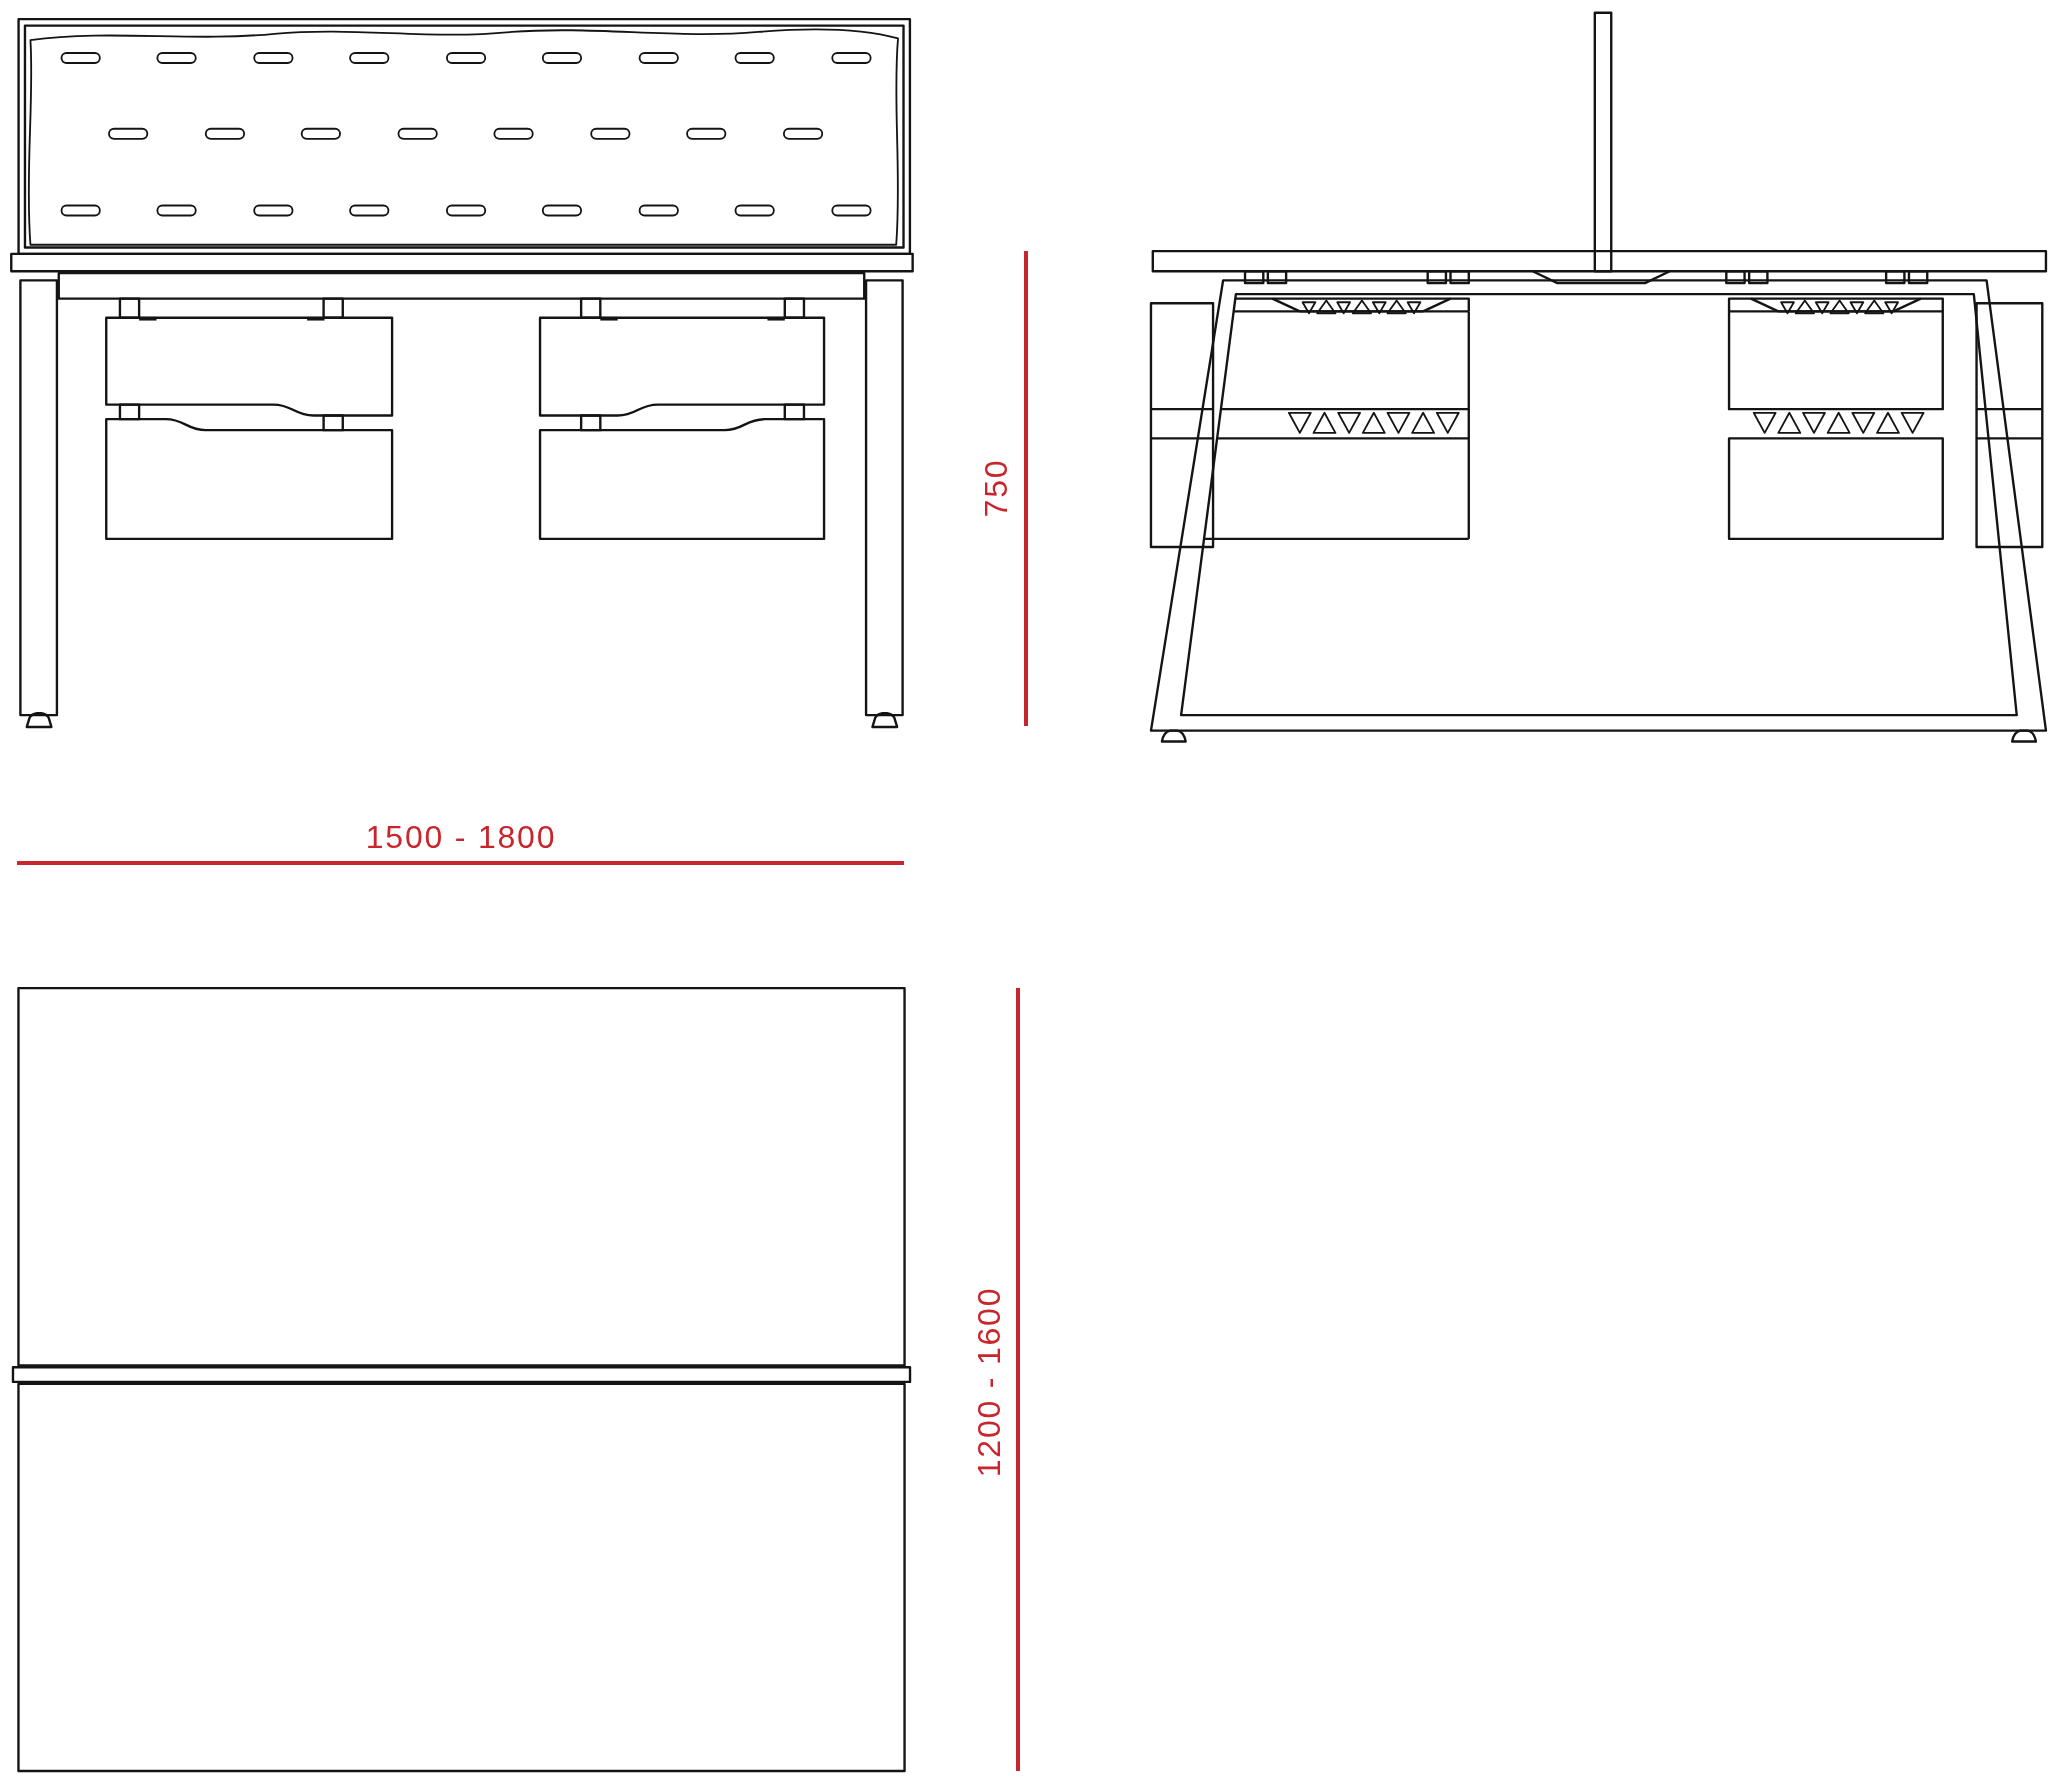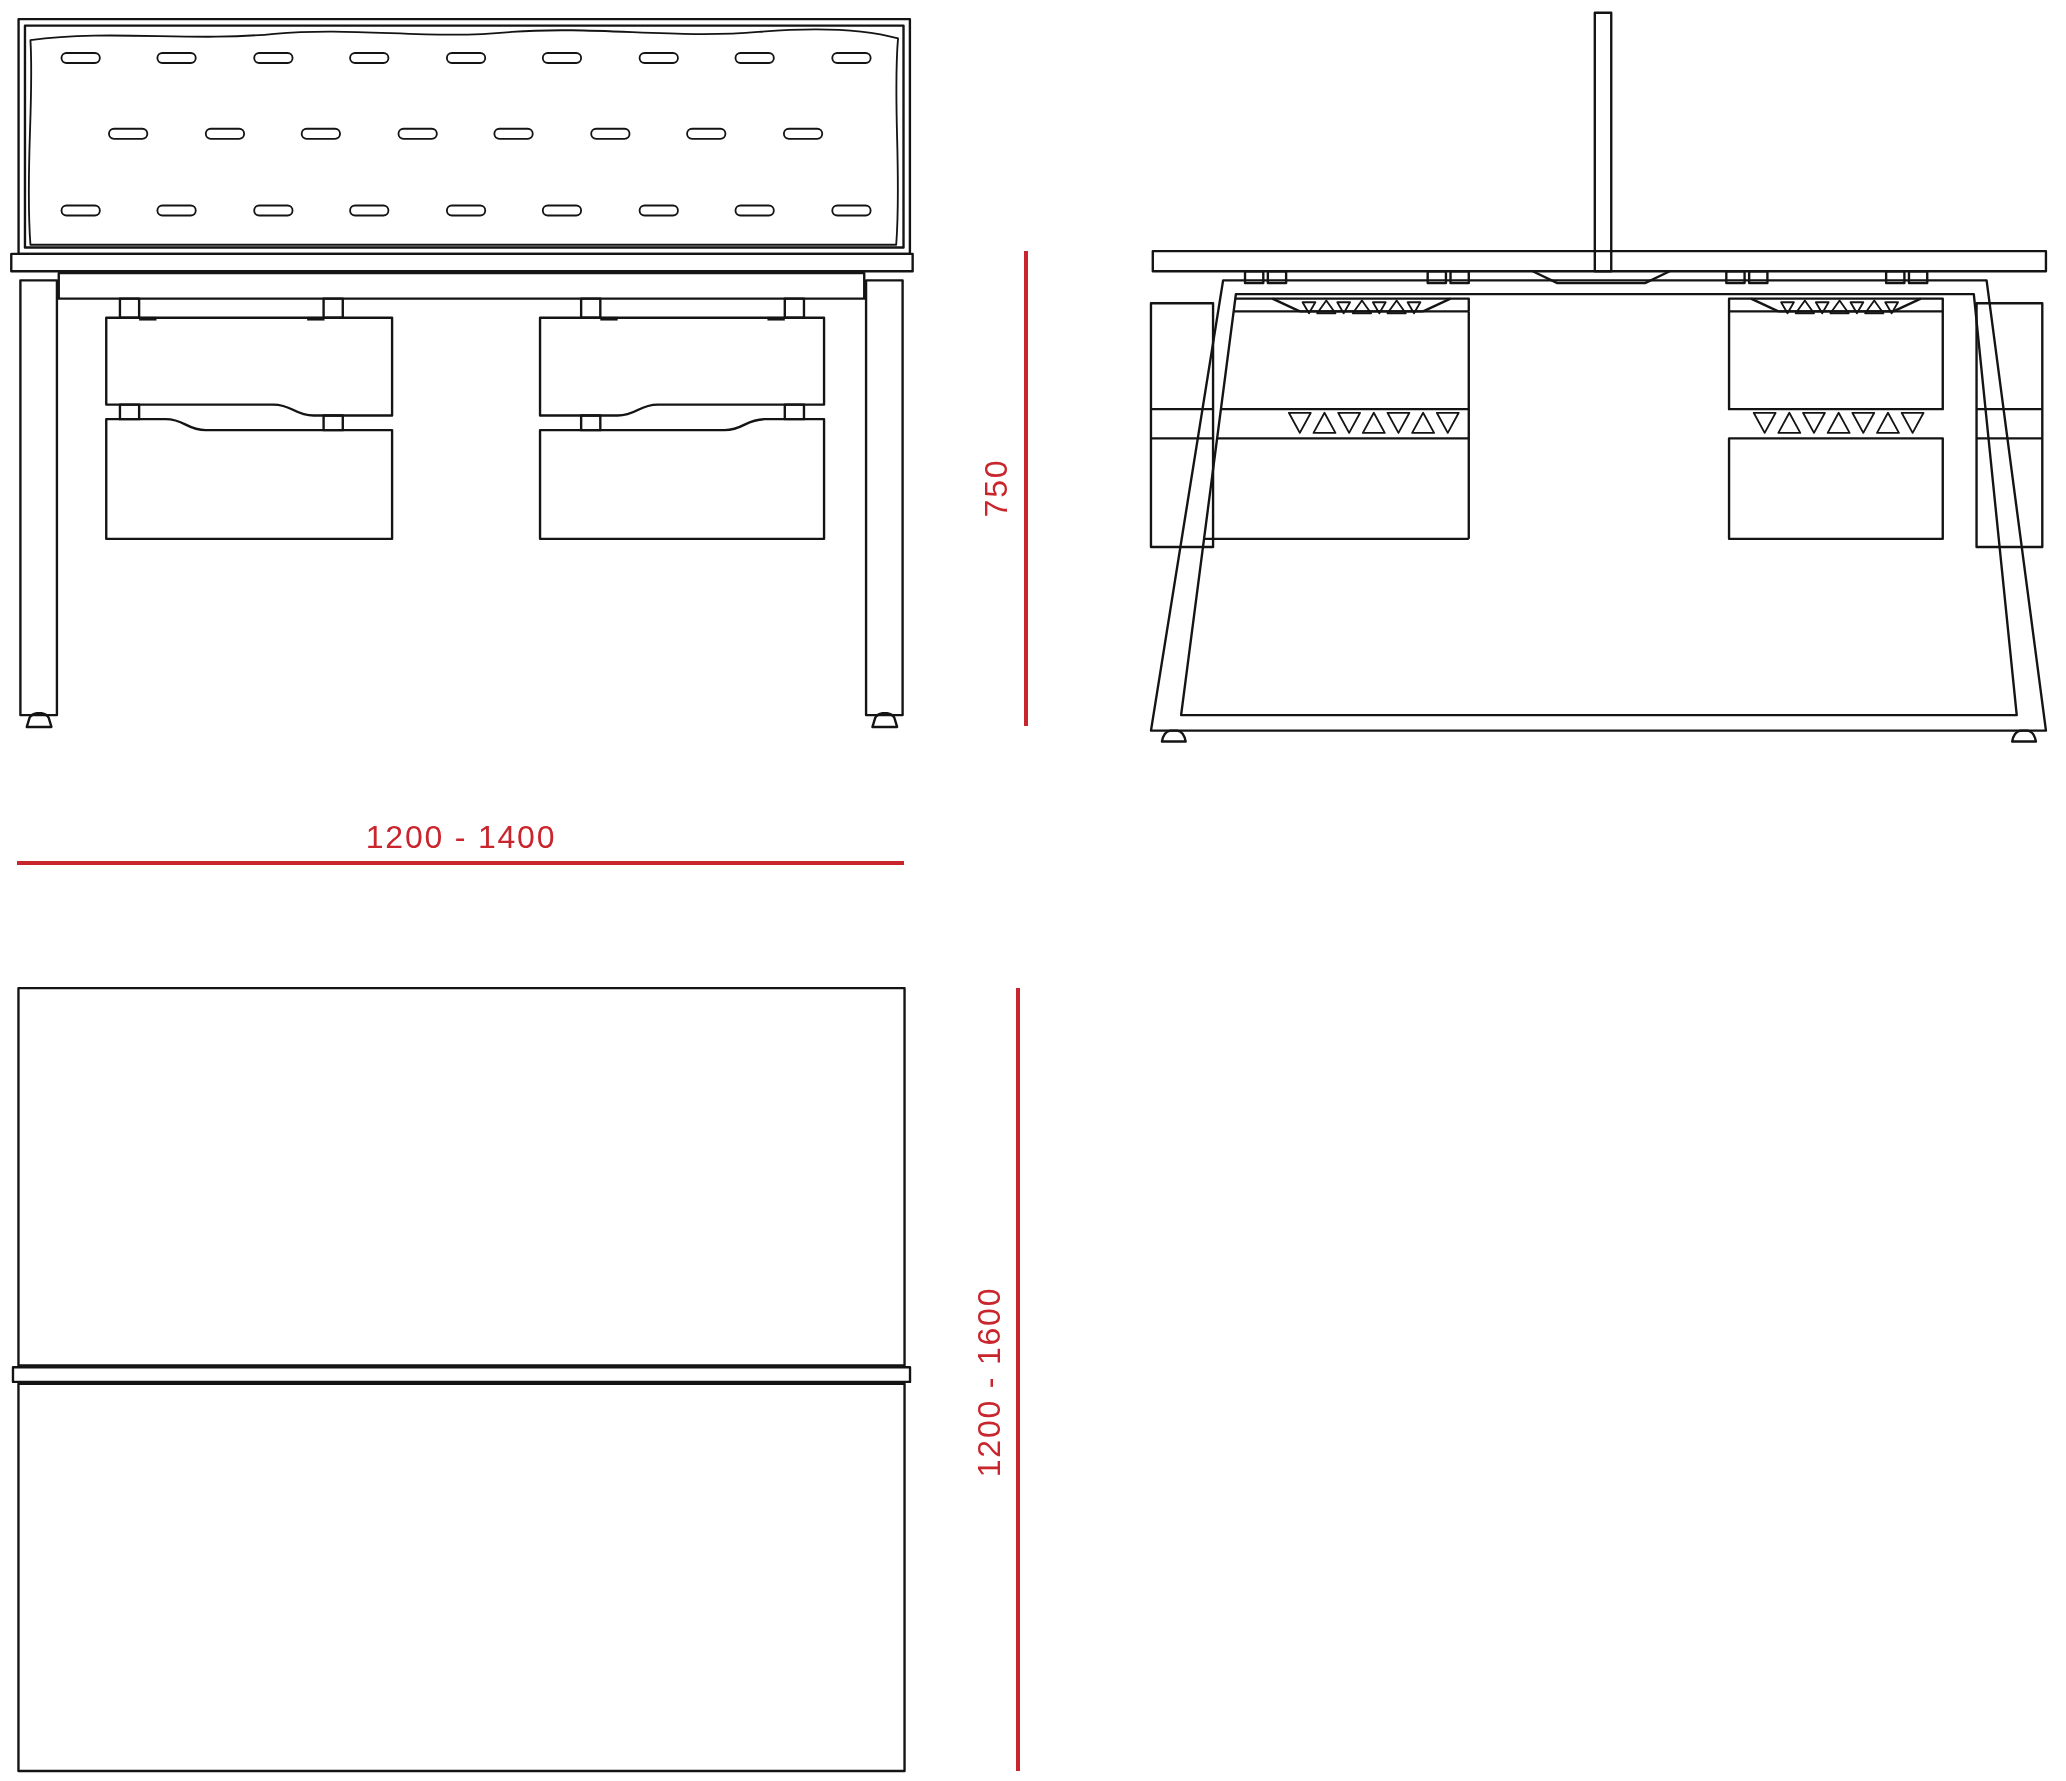--- a/index.html
+++ b/index.html
@@ -178,21 +178,21 @@
 
   <svg class="view" style="left:0;top:969px" width="923" height="813" viewBox="0 0 1010 890">
     <g class="ln">
       <rect x="20" y="21" width="970" height="413"></rect>
       <rect x="14" y="436" width="982" height="16"></rect>
       <rect x="20" y="454" width="970" height="424"></rect>
     </g>
   </svg>
 
   <div class="dim-line-h" style="left:17.4px; top:861px; width:887px;"></div>
-  <div class="dim-label" style="left:461px; top:837px;">1200 - 1400</div>
+  <div class="dim-label" style="left:461px; top:837px;">1500 - 1800</div>
 
   <div class="dim-line-v" style="left:1024px; top:251px; height:475px;"></div>
   <div class="dim-label rot" style="left:996px; top:488px;">750</div>
 
   <div class="dim-line-v" style="left:1016px; top:988px; height:783px;"></div>
   <div class="dim-label rot" style="left:989px; top:1382px;">1200 - 1600</div>
 
 </div>
 
 

